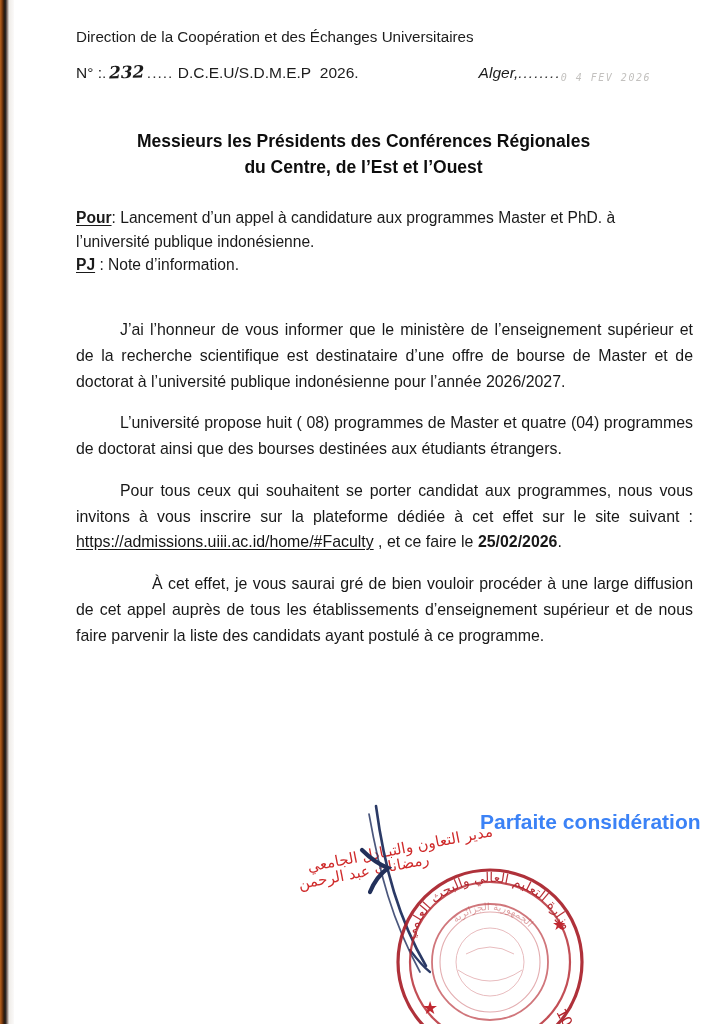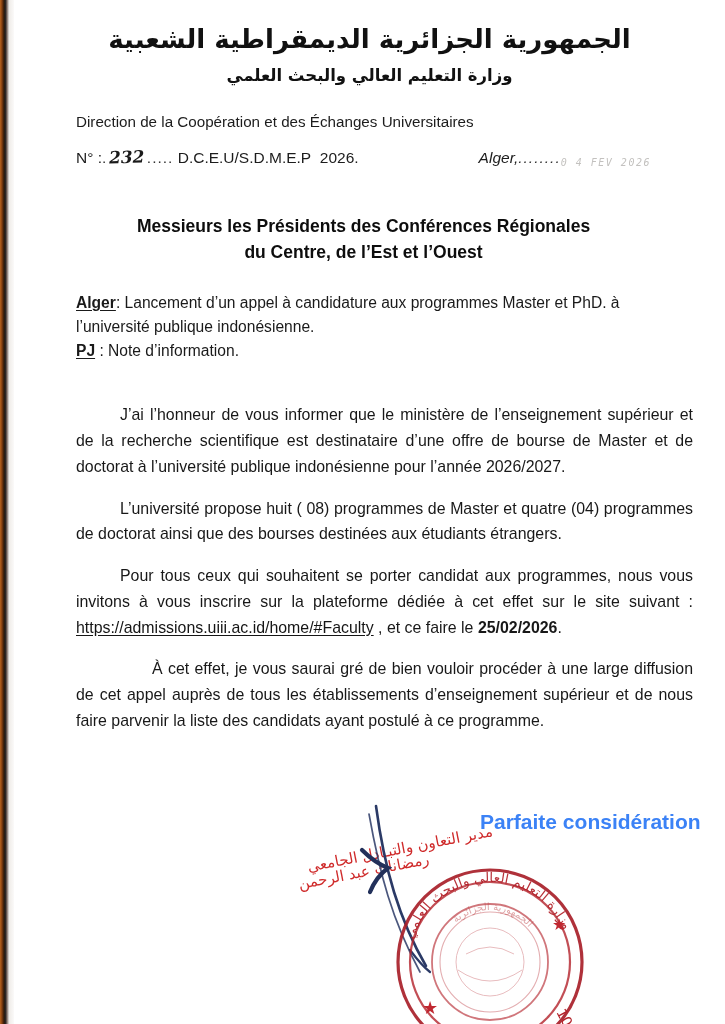--- a/index.html
+++ b/index.html
@@ -211,24 +211,20 @@
 </head>
 <body>
 
 <div class="page">
 
   <div class="scan-edge"></div>
   <div class="scan-edge-2"></div>
 
   <div class="sheet">
 
-    <div class="arabic-head">
-      <div class="arabic-line-1">الجمهورية الجزائرية الديمقراطية الشعبية</div>
-      <div class="arabic-line-2">وزارة التعليم العالي والبحث العلمي</div>
-    </div>
 
     <div class="ref-block">
       <div class="ref-line">Direction de la Coopération et des  Échanges Universitaires</div>
 
       <div class="numline">
         <span>N° :</span>
         <span class="dots">.</span>
         <span class="num-hand">232</span>
         <span class="dots">.....</span>
         <span>&nbsp;</span>
@@ -244,21 +240,21 @@
       </div>
     </div>
 
     <div class="addressee">
       <span>Messieurs les Présidents des Conférences Régionales</span>
       <span class="l2">du Centre, de l’Est et l’Ouest</span>
     </div>
 
     <div class="objet-block">
       <div>
-        <span class="lbl">Alger</span><span>:</span><span> Lancement d’un appel à candidature aux programmes Master et PhD. à l’université publique indonésienne.</span>
+        <span class="lbl">Pour</span><span>:</span><span> Lancement d’un appel à candidature aux programmes Master et PhD. à l’université publique indonésienne.</span>
       </div>
       <div>
         <span class="lbl">PJ</span><span> :</span><span> Note d’information.</span>
       </div>
     </div>
 
     <div class="body-wrap">
       <p class="para">J’ai l’honneur de vous informer que le ministère de l’enseignement supérieur et de la recherche scientifique est destinataire d’une offre de bourse de Master et de doctorat à l’université publique indonésienne pour l’année 2026/2027.</p>
       <p class="para">L’université propose huit ( 08) programmes de Master et quatre (04) programmes de doctorat ainsi que des bourses destinées aux étudiants étrangers.</p>
       <p class="para"><span>Pour tous ceux qui souhaitent se porter candidat aux programmes, nous vous invitons à vous inscrire sur la plateforme dédiée à cet effet sur le site suivant : </span><a class="link" href="#">https://admissions.uiii.ac.id/home/#Faculty</a><span>  , et ce faire le </span><span class="bold">25/02/2026</span><span>.</span></p>

